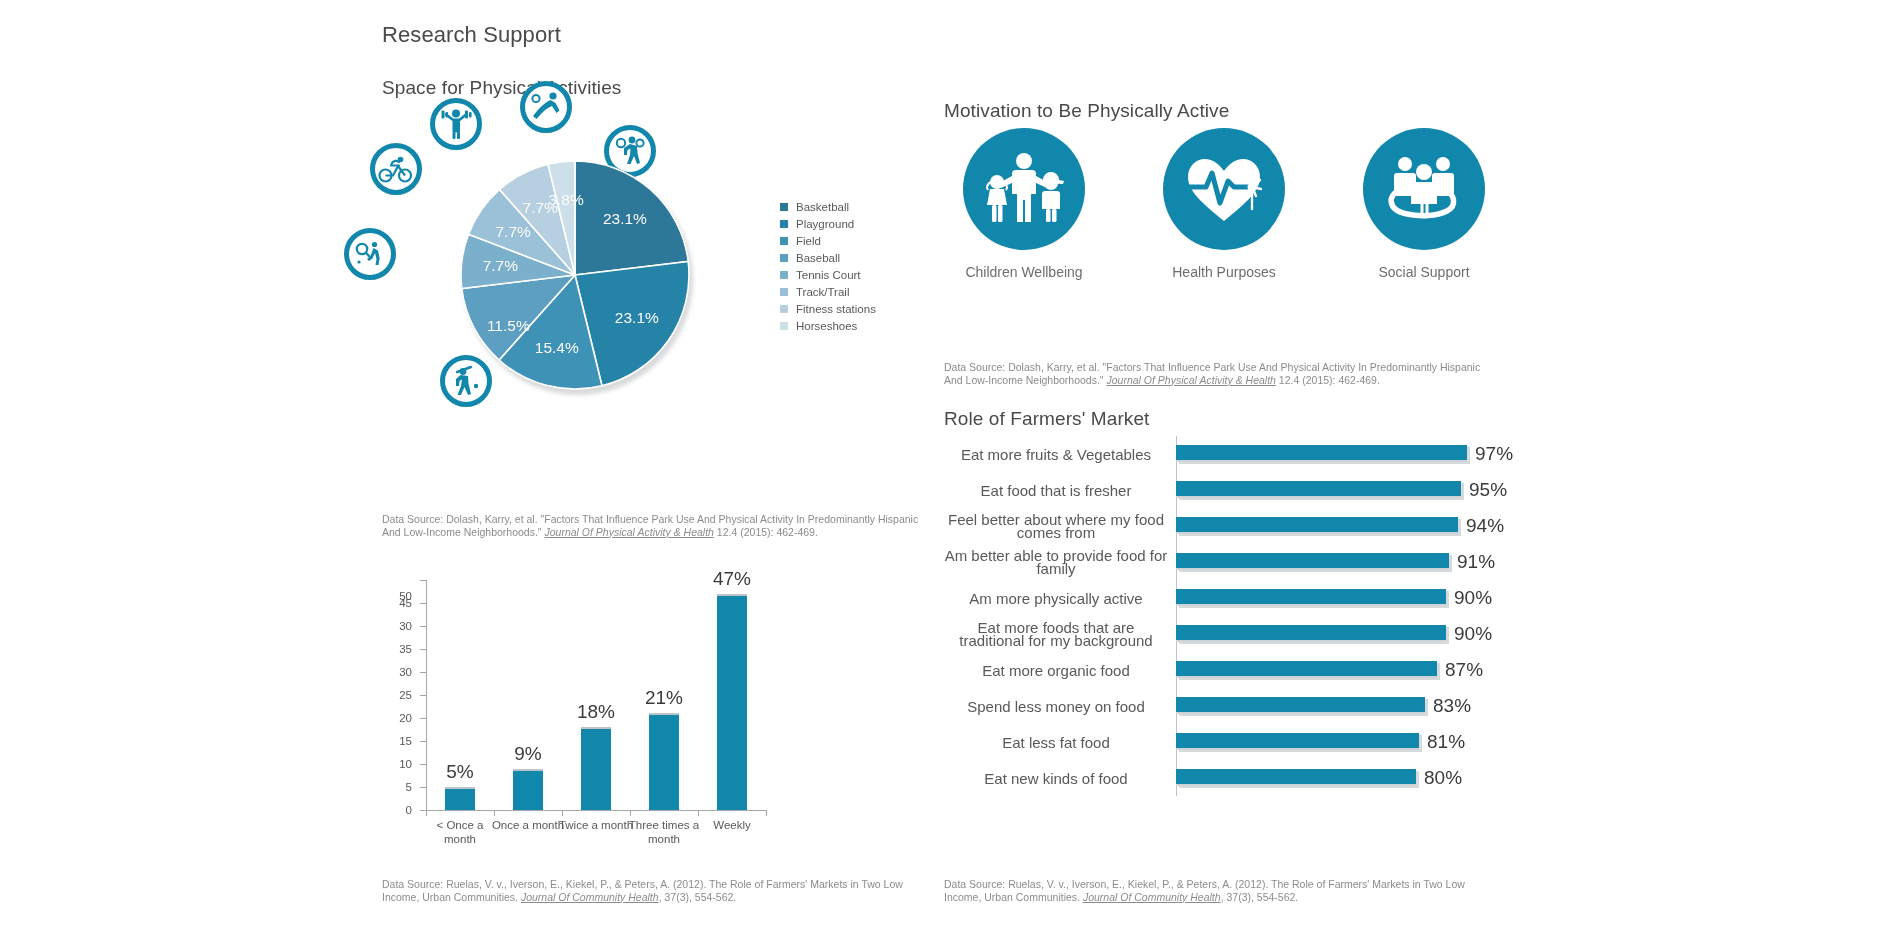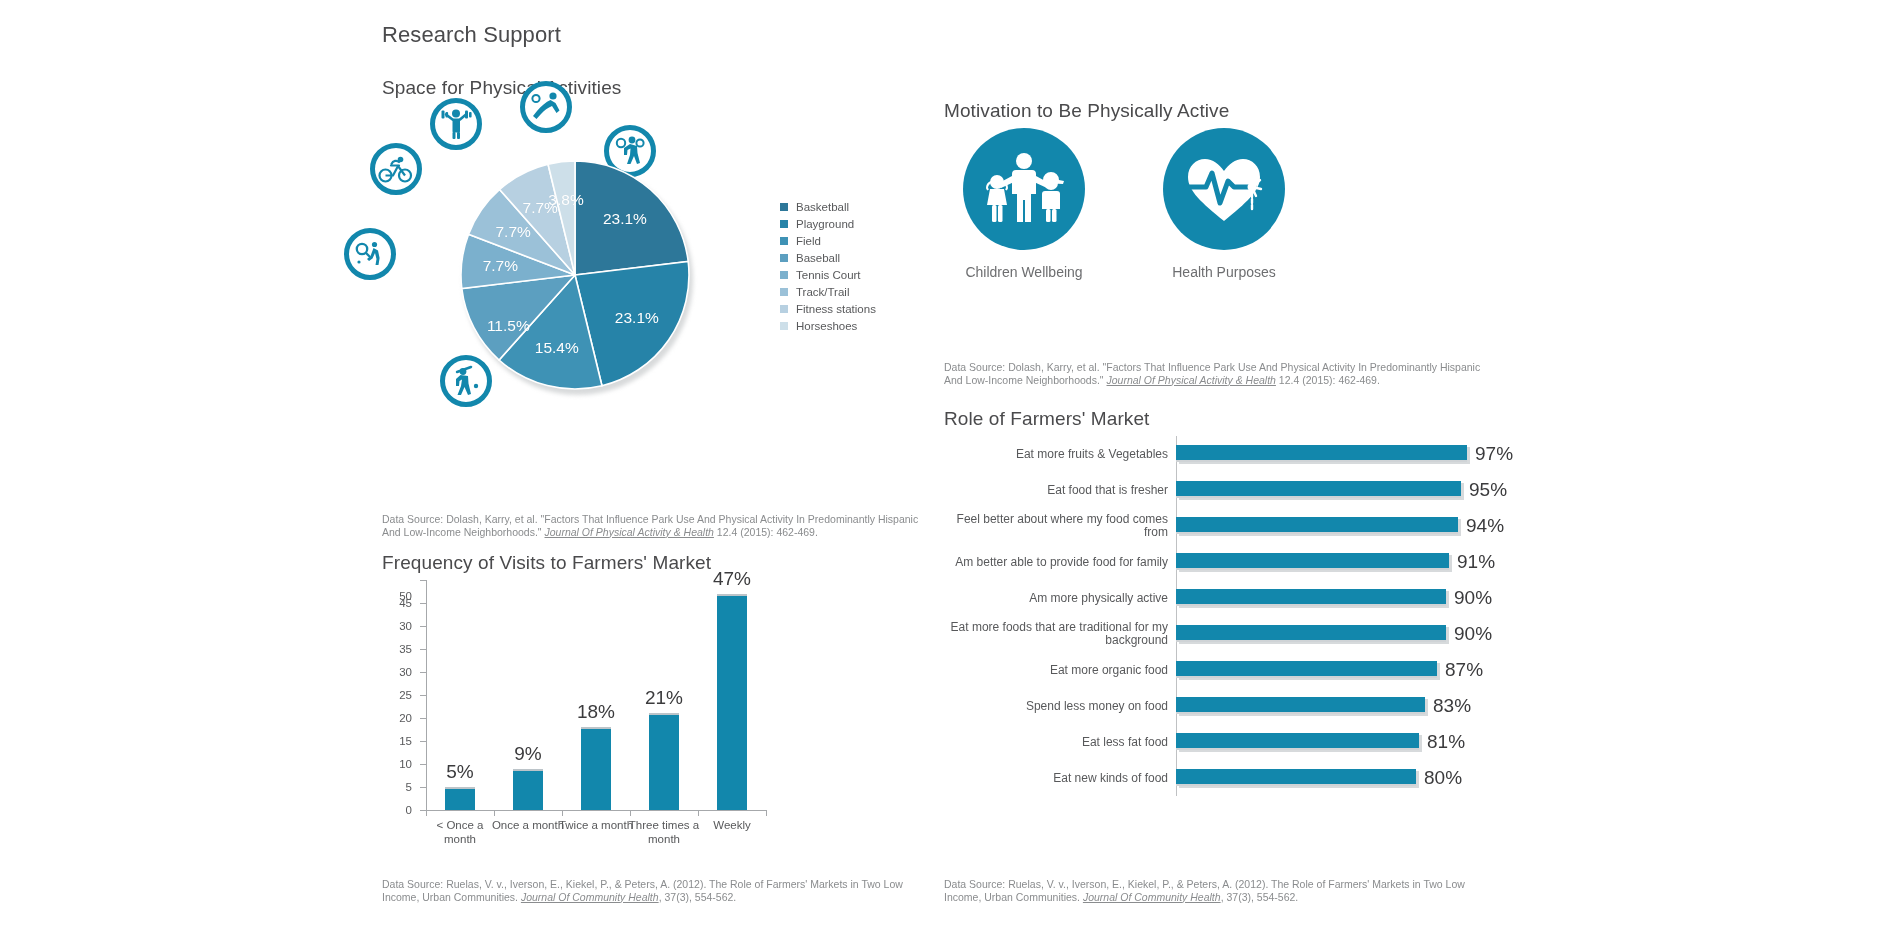--- a/index.html
+++ b/index.html
@@ -111,22 +111,22 @@
   }
   .motiv-label {
     margin-top: 14px; font-size: 14px; color: #6d6e70; white-space: nowrap;
   }
 
   
   #hbar-block { position: absolute; left: 944px; top: 400px; width: 620px; height: 440px; }
   .h-axis { position: absolute; left: 232px; top: 36px; width: 1px; height: 360px; background: #bfc1c3; }
   .hbar-row { position: absolute; left: 0; width: 100%; height: 28px; }
   .hbar-lab {
-    position: absolute; right: 380px; width: 228px; text-align: right;
-    font-size: 12px; color: #58595b; line-height: 13px;
+    position: absolute; right: 380px; width: 228px; text-align: center;
+    font-size: 15px; color: #58595b; line-height: 13px;
     top: 50%; transform: translateY(-50%);
   }
   .hbar {
     position: absolute; left: 0; top: 5px; height: 17px;
     background: #1287ac; border-bottom: 2px solid #cfd3d6;
   }
   .hbar-sh { position: absolute; top: 7px; height: 17px; background: #d7dadc; }
   .hbar-val {
     position: absolute; top: 50%; transform: translateY(-50%);
     font-size: 19px; color: #3b3b3d; white-space: nowrap;
@@ -280,21 +280,20 @@
           <span class="lg-sw" style="background: rgb(205, 223, 233);"></span>
           <span class="lg-tx">Horseshoes</span>
         </div>
       </div>
   </div>
 
   <div class="footnote" style="left:382px; top:513px;">
     <span>Data Source: Dolash, Karry, et al. "Factors That Influence Park Use And Physical Activity In Predominantly Hispanic And Low-Income Neighborhoods." </span><i>Journal Of Physical Activity &amp; Health</i><span> 12.4 (2015): 462-469.</span>
   </div>
 
-  <div class="sec-title" style="left:382px; top:552px;">Frequency of Visits to Farmers' Market</div>
 
   <div id="vbar-block">
     <div class="v-axis-y"></div>
     <div class="v-axis-x"></div>
     <div id="vbar-yticks">
         <div class="vy-lab" style="top: 262px; left: 0px;">0</div>
         <div class="vy-tick" style="top: 262px;"></div>
         <div class="vy-lab" style="top: 239px; left: 0px;">5</div>
         <div class="vy-tick" style="top: 239px;"></div>
         <div class="vy-lab" style="top: 216px; left: 0px;">10</div>
@@ -383,20 +382,40 @@
           <path d="M42 70 C20 52 6 40 6 26 C6 15 14 8 23 8 C31 8 37 13 42 20 C47 13 53 8 61 8 C70 8 78 15 78 26 C78 40 64 52 42 70 Z"></path>
           <path d="M4 36 H24 L30 22 L38 52 L46 30 L52 36 H72" stroke="#1287ac" stroke-width="5" fill="none" stroke-linejoin="round" stroke-linecap="round"></path>
           <circle cx="70" cy="36" r="4.5"></circle>
           <path d="M70 36 L78 29 M70 36 L79 38 M70 36 L74 45" stroke="#ffffff" stroke-width="2.4" stroke-linecap="round"></path>
           <path d="M70 42 v4 M70 48 v4 M70 54 v4" stroke="#ffffff" stroke-width="2.4" stroke-linecap="round"></path>
         </svg>
       </div>
       <div class="motiv-label">Health Purposes</div>
     </div>
 
+    <div class="motiv-item" style="left:400px; top:32px;">
+      <div class="motiv-circle">
+        <svg width="86" height="78" viewBox="0 0 86 78" fill="#ffffff">
+
+          <circle cx="24" cy="14" r="7"></circle>
+          <path d="M16 23 h16 a3 3 0 0 1 3 3 v20 h-22 V26 a3 3 0 0 1 3 -3 z"></path>
+
+          <circle cx="62" cy="14" r="7"></circle>
+          <path d="M54 23 h16 a3 3 0 0 1 3 3 v20 h-22 V26 a3 3 0 0 1 3 -3 z"></path>
+
+          <circle cx="43" cy="22" r="8"></circle>
+          <path d="M34 32 h18 a4 4 0 0 1 4 4 v18 h-26 V36 a4 4 0 0 1 4 -4 z"></path>
+          <rect x="39.5" y="54" width="3" height="14"></rect>
+          <rect x="44.5" y="54" width="3" height="14"></rect>
+
+          <path d="M20 40 C6 44 6 60 26 64 C40 67 56 66 66 61 C76 56 74 44 64 40" stroke="#ffffff" stroke-width="5.5" fill="none" stroke-linecap="round"></path>
+        </svg>
+      </div>
+      <div class="motiv-label">Social Support</div>
+    </div>
   </div>
 
   <div class="footnote" style="left:944px; top:361px;">
     <span>Data Source: Dolash, Karry, et al. "Factors That Influence Park Use And Physical Activity In Predominantly Hispanic And Low-Income Neighborhoods." </span><i>Journal Of Physical Activity &amp; Health</i><span> 12.4 (2015): 462-469.</span>
   </div>
 
   <div class="sec-title" style="left:944px; top:408px;">Role of Farmers' Market</div>
 
   <div id="hbar-block">
     <div class="h-axis"></div>

